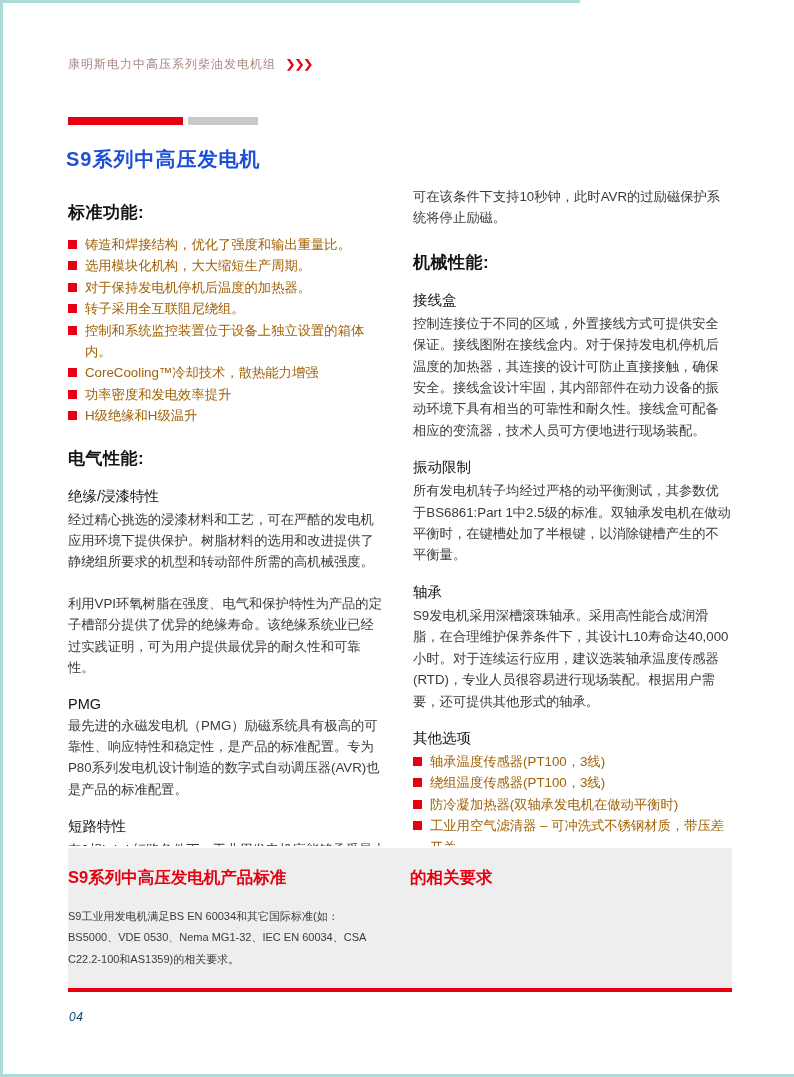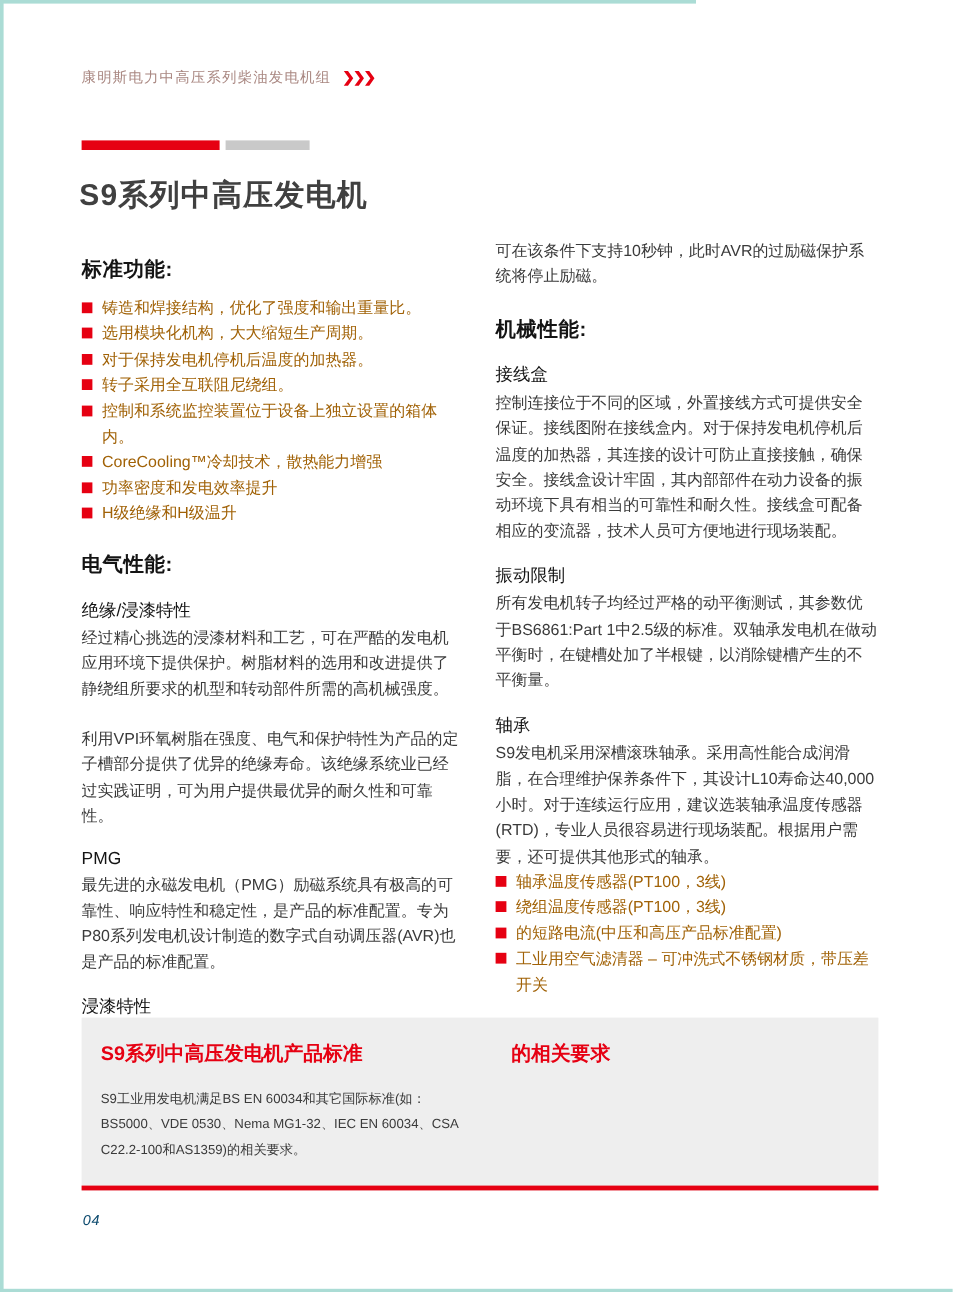--- a/index.html
+++ b/index.html
@@ -13,44 +13,44 @@
   }
 
   
   .edge-top    { position:absolute; top:0; left:0; width:580px; height:3px; background:#abdcd5; }
   .edge-left   { position:absolute; top:0; left:0; width:3px; height:1077px; background:#abdcd5; }
   .edge-bottom { position:absolute; bottom:0; left:0; width:794px; height:3px; background:#abdcd5; }
 
   
   .header {
     position:absolute; top:56px; left:68px;
-    display:flex; align-items:flex-end; gap:9px;
-    font-size:12px; letter-spacing:1px; color:#a98781;font-family:Liberation Serif, serif;
+    display:flex; align-items:flex-start; gap:9px;
+    font-size:12px; letter-spacing:1px; color:#a98781;
   }
   .chevrons {
     color:#e60012; font-weight:bold; font-size:13px; letter-spacing:-2px;
     transform:scaleY(0.9);
   }
 
   
   .bar-red  { position:absolute; top:117px; left:68px;  width:115px; height:8px; background:#e60012; }
   .bar-gray { position:absolute; top:117px; left:188px; width:70px;  height:8px; background:#c9c9c9; }
 
   
   .page-title {
     position:absolute; top:146px; left:66px;
-    font-size:25px; font-weight:bold; color:#404040; letter-spacing:1px;
+    font-size:20px; font-weight:bold; color:#1d4ed8; letter-spacing:1px;
   }
 
   
   .columns {
     position:absolute; top:186px; left:68px; width:664px; height:660px;
     display:flex; gap:26px; overflow:hidden; z-index:1;
   }
-  .col { width:319px; flex:none;margin-top:12px; }
+  .col { width:319px; flex:none; }
 
   .section-heading {
     font-size:17px; font-weight:bold; color:#141414; letter-spacing:0.5px;
     margin:0 0 10px 0;
   }
   .col-left .section-heading.first { margin-top:15px; }
   .col-right .section-heading { margin-top:22px; }
   .section-heading.after-list { margin-top:20px; }
 
   .sub-heading {
@@ -61,21 +61,21 @@
   .body-text + .body-text { margin-top:20px; }
 
   ul.bullets { list-style:none; }
   ul.bullets li { display:flex; font-size:13.3px; line-height:21.4px; color:#a16207; }
   .bullet-sq { width:9px; height:9px; background:#e60012; margin:6px 8px 0 0; flex:none; }
 
   
   .footer-box {
     position:absolute; top:848px; left:68px; width:664px; min-height:124px;
     background:#eeeeee; border-bottom:4px solid #e60012;
-    padding:19px 16px 18px 16px;
+    padding:19px 16px 18px 0;
     display:flex; gap:28px; z-index:2;
   }
   .fb-col-left  { width:314px; flex:none; }
   .fb-col-right { flex:1; }
   .fb-title { font-size:16.5px; font-weight:bold; color:#e60012; margin-bottom:17px; }
   .fb-body  { font-size:11px; line-height:21.3px; color:#3a3a3a; }
 
   .page-number {
     position:absolute; top:1010px; left:69px;
     font-size:12px; color:#0c4a6e; letter-spacing:0.5px;font-style:italic;
@@ -139,50 +139,51 @@
 
     <h2 class="section-heading after-list">电气性能:</h2>
 
     <h3 class="sub-heading">绝缘/浸漆特性</h3>
     <p class="body-text">经过精心挑选的浸漆材料和工艺，可在严酷的发电机应用环境下提供保护。树脂材料的选用和改进提供了静绕组所要求的机型和转动部件所需的高机械强度。</p>
     <p class="body-text">利用VPI环氧树脂在强度、电气和保护特性为产品的定子槽部分提供了优异的绝缘寿命。该绝缘系统业已经过实践证明，可为用户提供最优异的耐久性和可靠性。</p>
 
     <h3 class="sub-heading">PMG</h3>
     <p class="body-text">最先进的永磁发电机（PMG）励磁系统具有极高的可靠性、响应特性和稳定性，是产品的标准配置。专为P80系列发电机设计制造的数字式自动调压器(AVR)也是产品的标准配置。</p>
 
-    <h3 class="sub-heading">浸漆特性</h3>
+    <h3 class="sub-heading">短路特性</h3>
     <p class="body-text">在3相L-L-L短路条件下，工业用发电机应能够承受最大为额定电流300%的短路电流。自动调压器(AVR)</p>
   </div>
 
   <div class="col col-right">
     <p class="body-text">可在该条件下支持10秒钟，此时AVR的过励磁保护系统将停止励磁。</p>
 
     <h2 class="section-heading">机械性能:</h2>
 
     <h3 class="sub-heading">接线盒</h3>
     <p class="body-text">控制连接位于不同的区域，外置接线方式可提供安全保证。接线图附在接线盒内。对于保持发电机停机后温度的加热器，其连接的设计可防止直接接触，确保安全。接线盒设计牢固，其内部部件在动力设备的振动环境下具有相当的可靠性和耐久性。接线盒可配备相应的变流器，技术人员可方便地进行现场装配。</p>
 
     <h3 class="sub-heading">振动限制</h3>
     <p class="body-text">所有发电机转子均经过严格的动平衡测试，其参数优于BS6861:Part 1中2.5级的标准。双轴承发电机在做动平衡时，在键槽处加了半根键，以消除键槽产生的不平衡量。</p>
 
     <h3 class="sub-heading">轴承</h3>
     <p class="body-text">S9发电机采用深槽滚珠轴承。采用高性能合成润滑脂，在合理维护保养条件下，其设计L10寿命达40,000小时。对于连续运行应用，建议选装轴承温度传感器(RTD)，专业人员很容易进行现场装配。根据用户需要，还可提供其他形式的轴承。</p>
 
+    <h3 class="sub-heading">其他选项</h3>
     <ul class="bullets">
       <li>
         <span class="bullet-sq"></span>
         <span>轴承温度传感器(PT100，3线)</span>
       </li>
       <li>
         <span class="bullet-sq"></span>
         <span>绕组温度传感器(PT100，3线)</span>
       </li>
       <li>
         <span class="bullet-sq"></span>
-        <span>的短路电流(中压和高压产品标准配置)</span>
+        <span>防冷凝加热器(双轴承发电机在做动平衡时)</span>
       </li>
       <li>
         <span class="bullet-sq"></span>
         <span>工业用空气滤清器 – 可冲洗式不锈钢材质，带压差开关</span>
       </li>
 
     </ul>
   </div>
 </div>
 

